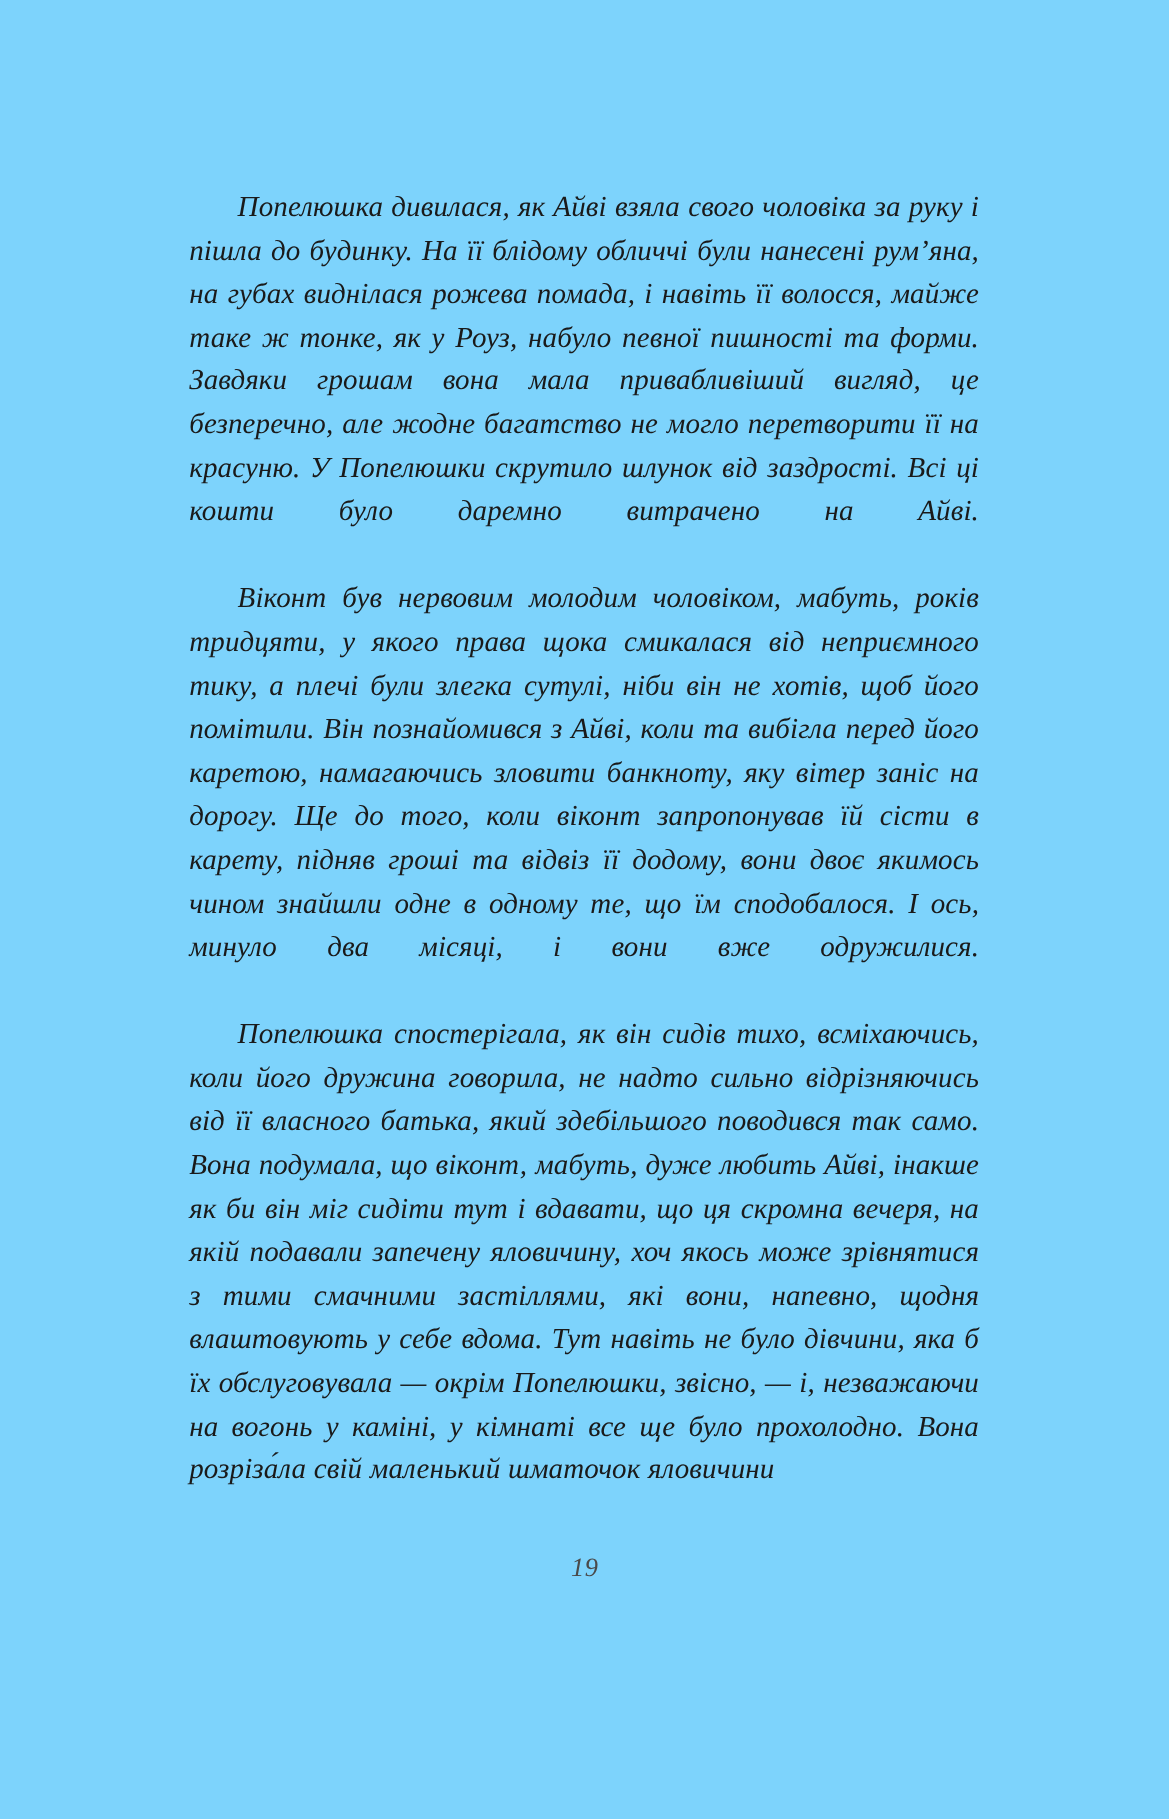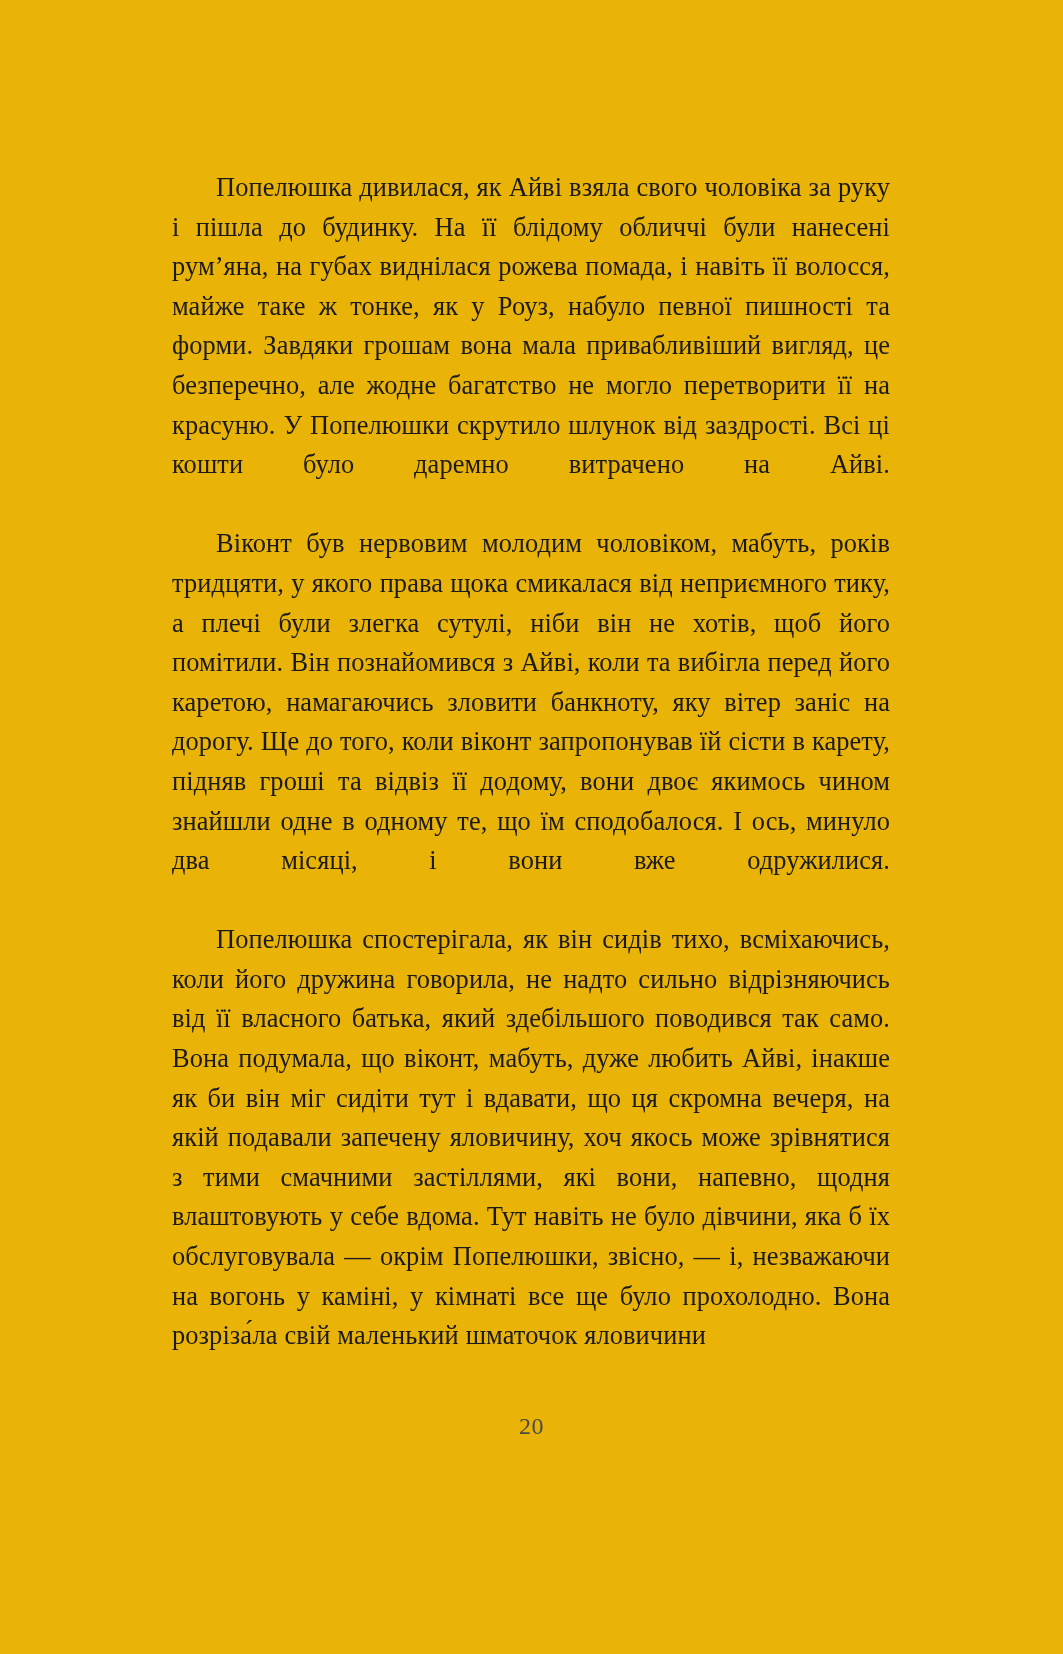--- a/index.html
+++ b/index.html
@@ -12,22 +12,23 @@
     height: 1654px;
     overflow: hidden;
     font-family: "Liberation Serif", "DejaVu Serif", serif;
     color: #1a1a1a;
   }
 
   .page {
     position: relative;
     width: 1063px;
     height: 1654px;
-    background: #eab308;
+    background: #7dd3fc;
     box-sizing: border-box;
+    font-style: italic;
   }
 
   .text-block {
     position: absolute;
     left: 172px;
     top: 168px;
     width: 718px;
   }
 
   .para {
@@ -71,15 +72,15 @@
 <body>
 
 <div class="page">
 
   <div class="text-block">
     <p class="para">Попелюшка дивилася, як Айві взяла свого чоловіка за руку і пішла до будинку. На її блідому обличчі були нанесені рум’яна, на губах виднілася рожева помада, і навіть її волосся, майже таке ж тонке, як у Роуз, набуло певної пишності та форми. Завдяки грошам вона мала привабливіший вигляд, це безперечно, але жодне багатство не могло перетворити її на красуню. У Попелюшки скрутило шлунок від заздрості. Всі ці кошти було даремно витрачено на Айві.</p>
     <p class="para">Віконт був нервовим молодим чоловіком, мабуть, років тридцяти, у якого права щока смикалася від неприємного тику, а плечі були злегка сутулі, ніби він не хотів, щоб його помітили. Він познайомився з Айві, коли та вибігла перед його каретою, намагаючись зловити банкноту, яку вітер заніс на дорогу. Ще до того, коли віконт запропонував їй сісти в карету, підняв гроші та відвіз її додому, вони двоє якимось чином знайшли одне в одному те, що їм сподобалося. І ось, минуло два місяці, і вони вже одружилися.</p>
     <p class="para nofill">Попелюшка спостерігала, як він сидів тихо, всміхаючись, коли його дружина говорила, не надто сильно відрізняючись від її власного батька, який здебільшого поводився так само. Вона подумала, що віконт, мабуть, дуже любить Айві, інакше як би він міг сидіти тут і вдавати, що ця скромна вечеря, на якій подавали запечену яловичину, хоч якось може зрівнятися з тими смачними застіллями, які вони, напевно, щодня влаштовують у себе вдома. Тут навіть не було дівчини, яка б їх обслуговувала — окрім Попелюшки, звісно, — і, незважаючи на вогонь у каміні, у кімнаті все ще було прохолодно. Вона розріза́ла свій маленький шматочок яловичини</p>
   </div>
 
-  <div class="folio">20</div>
+  <div class="folio">19</div>
 
 </div>
 
 </body></html>

